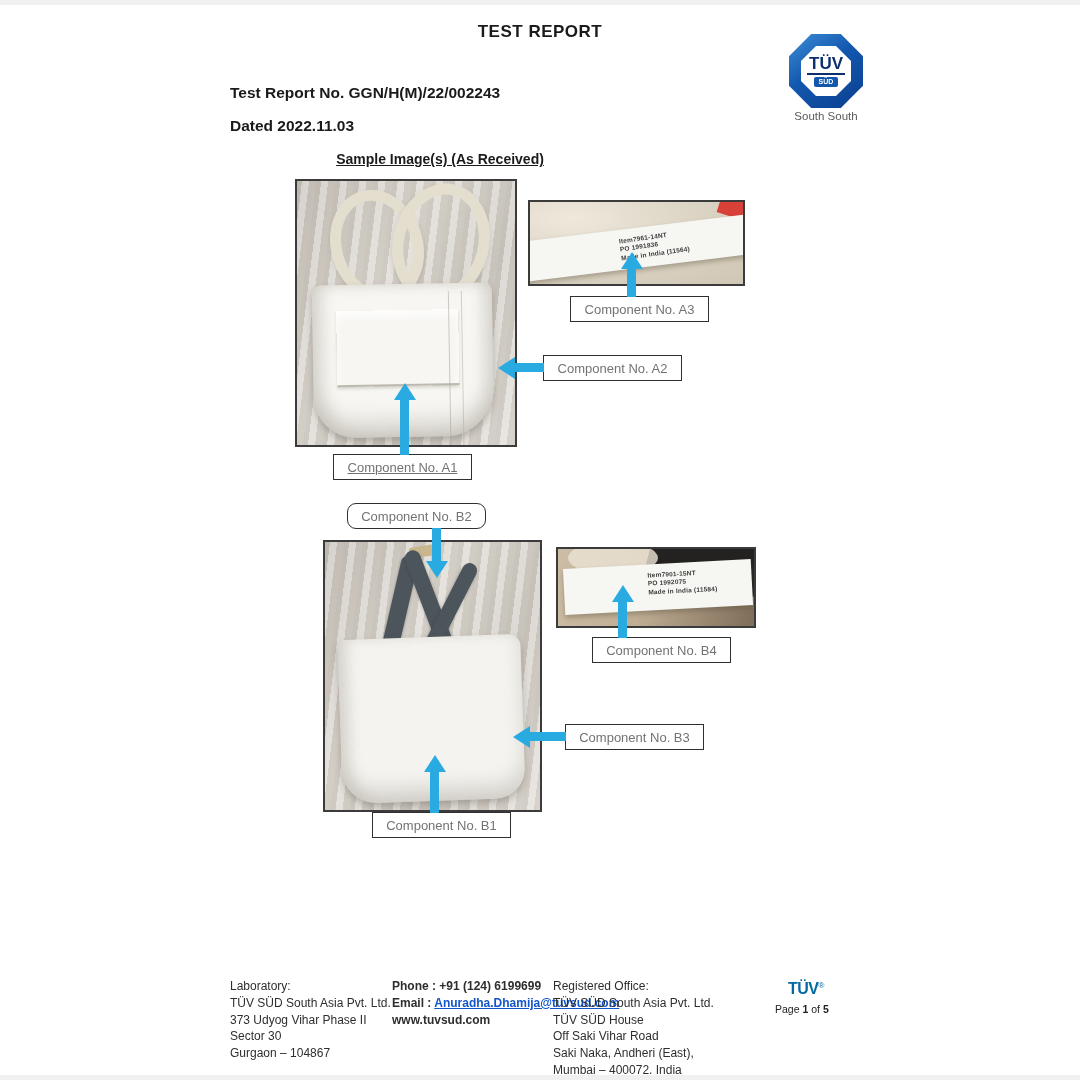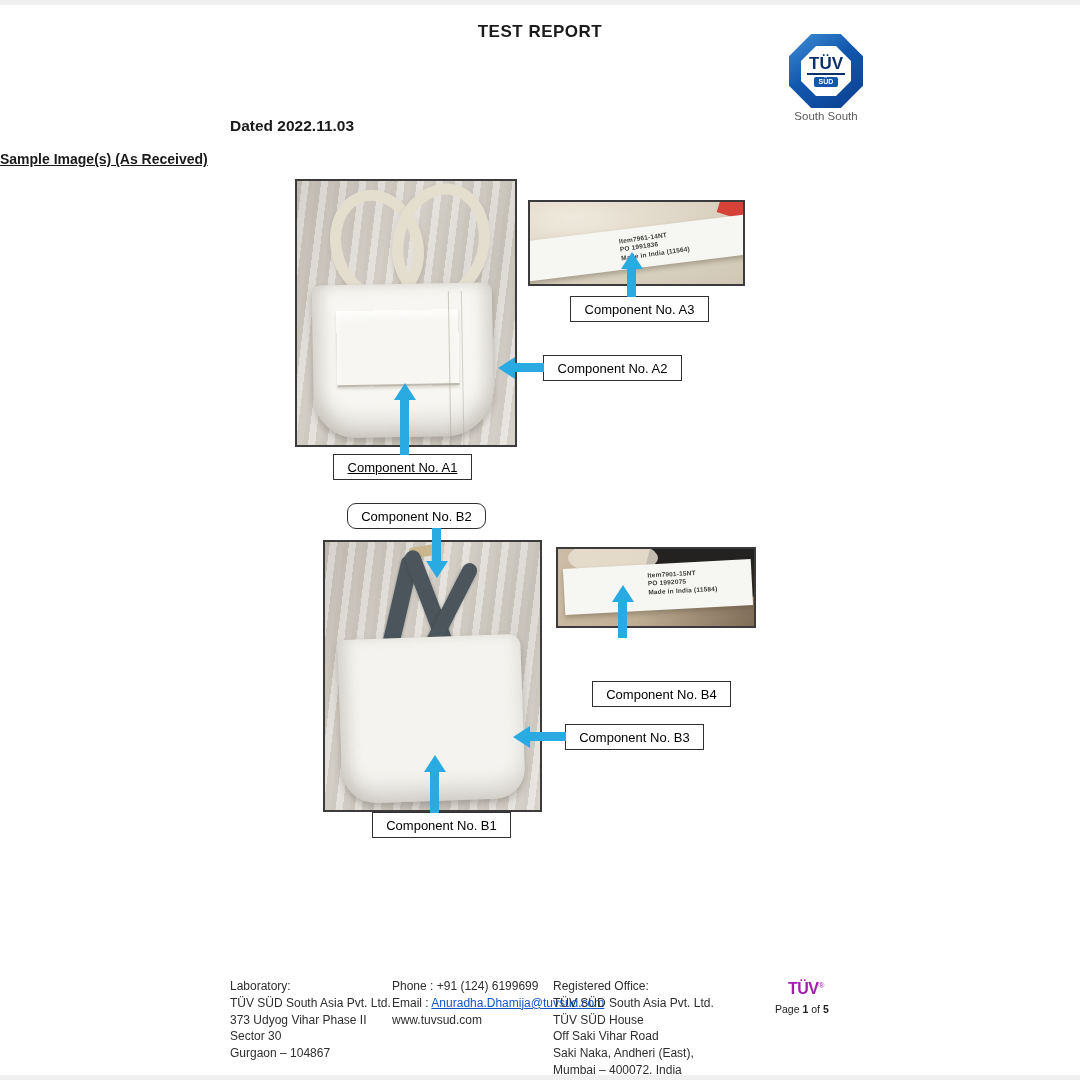--- a/index.html
+++ b/index.html
@@ -4,21 +4,21 @@
 <style>
   html,body{margin:0;padding:0;background:#fff;}
   .page{position:relative;width:1080px;height:1080px;background:#ffffff;
         font-family:"Liberation Sans",sans-serif;color:#1a1a1a;overflow:hidden;padding-left:25px;}
   .edge-strip{position:absolute;left:0;width:1080px;height:5px;background:#f0f0f0;}
   
   .title{position:absolute;left:0;top:22px;width:1080px;text-align:center;
          font-size:17px;font-weight:bold;letter-spacing:.5px;}
   .report-no{position:absolute;left:230px;top:84px;font-size:15.5px;font-weight:bold;}
   .dated{position:absolute;left:230px;top:117px;font-size:15.5px;font-weight:bold;}
-  .section-heading{position:absolute;left:0;top:151px;width:880px;text-align:left;
+  .section-heading{position:absolute;left:0;top:151px;width:880px;text-align:center;
          font-size:14px;font-weight:bold;text-decoration:underline;}
   
   .tuv-logo{position:absolute;left:789px;top:34px;width:74px;height:74px;}
   .oct-outer{position:absolute;inset:0;background:linear-gradient(145deg,#3f8fd6 0%,#1257ae 45%,#0b3f8f 100%);
      clip-path:polygon(30% 0,70% 0,100% 30%,100% 70%,70% 100%,30% 100%,0 70%,0 30%);}
   .oct-inner{position:absolute;left:12px;top:12px;width:50px;height:50px;background:#fff;
      clip-path:polygon(30% 0,70% 0,100% 30%,100% 70%,70% 100%,30% 100%,0 70%,0 30%);
      display:flex;flex-direction:column;align-items:center;justify-content:center;}
   .oct-tuv{font-size:17px;font-weight:bold;color:#0d2f6b;line-height:1;
      border-bottom:2px solid #0d2f6b;padding:0 2px 1px 2px;}
@@ -72,58 +72,59 @@
   .tag-textB4{left:84px;top:7px;}
   .redmark{position:absolute;right:-6px;top:-5px;width:30px;height:20px;background:#d84138;
      transform:rotate(18deg);}
   .darkwedge{position:absolute;right:-16px;top:-22px;width:120px;height:58px;background:#242220;
      transform:rotate(14deg);}
   .b4-blob{position:absolute;left:10px;top:-8px;width:90px;height:34px;background:rgba(235,228,214,.8);
      border-radius:50%;}
   
   .comp-box{position:absolute;width:139px;height:26px;background:#fff;border:1.5px solid #2f2f2f;
      box-sizing:border-box;display:flex;align-items:center;justify-content:center;
-     font-size:13px;color:#000000;}
+     font-size:13px;color:#737373;}
   .box-a3{left:570px;top:296px;}
   .box-a2{left:543px;top:355px;}
   .box-a1{left:333px;top:454px;text-decoration:underline;}
   .box-b2{left:347px;top:503px;border-radius:9px;}
-  .box-b4{left:592px;top:637px;margin-top:44px;}
+  .box-b4{left:592px;top:637px;}
   .box-b3{left:565px;top:724px;}
   .box-b1{left:372px;top:812px;}
   
   .abar{position:absolute;background:#29ABE2;}
   .ahead{position:absolute;width:0;height:0;}
   .ahead-up{border-left:11px solid transparent;border-right:11px solid transparent;
             border-bottom:17px solid #29ABE2;}
   .ahead-down{border-left:11px solid transparent;border-right:11px solid transparent;
             border-top:17px solid #29ABE2;}
   .ahead-left{border-top:11px solid transparent;border-bottom:11px solid transparent;
             border-right:17px solid #29ABE2;}
   
   .foot{position:absolute;font-size:12px;line-height:1.4;color:#2e2e2e;}
   .foot div{white-space:nowrap;}
   .foot-lab{left:230px;top:978px;}
-  .foot-contact{left:392px;top:978px;}
+  .foot-contact{left:392px;top:978px;font-weight:bold;}
   .foot-reg{left:553px;top:978px;}
   .email-link{color:#1155CC;text-decoration:underline;cursor:pointer;}
-  .foot-tuv{position:absolute;left:788px;top:980px;font-size:16px;font-weight:bold;color:#a21caf;
+  .foot-tuv{position:absolute;left:788px;top:980px;font-size:16px;font-weight:bold;color:#0369a1;
      letter-spacing:-.5px;}
   .foot-tuv sup{font-size:8px;font-weight:normal;}
   .foot-page{position:absolute;left:775px;top:1003px;font-size:10.5px;color:#222;}
   .foot-page b{font-weight:bold;}
 </style>
 </head>
 <body>
 
 <div class="page">
   <div class="edge-strip" style="top:0"></div>
   <div class="edge-strip" style="top:1075px"></div>
 
   <div class="title">TEST REPORT</div>
+  <div class="report-no">Test Report No. GGN/H(M)/22/002243</div>
   <div class="dated">Dated 2022.11.03</div>
   <div class="section-heading">Sample Image(s) (As Received)</div>
 
   <div class="tuv-logo">
     <div class="oct-outer"></div>
     <div class="oct-inner">
       <div class="oct-tuv">TÜV</div>
       <div class="oct-sud">SÜD</div>
     </div>
   </div>

